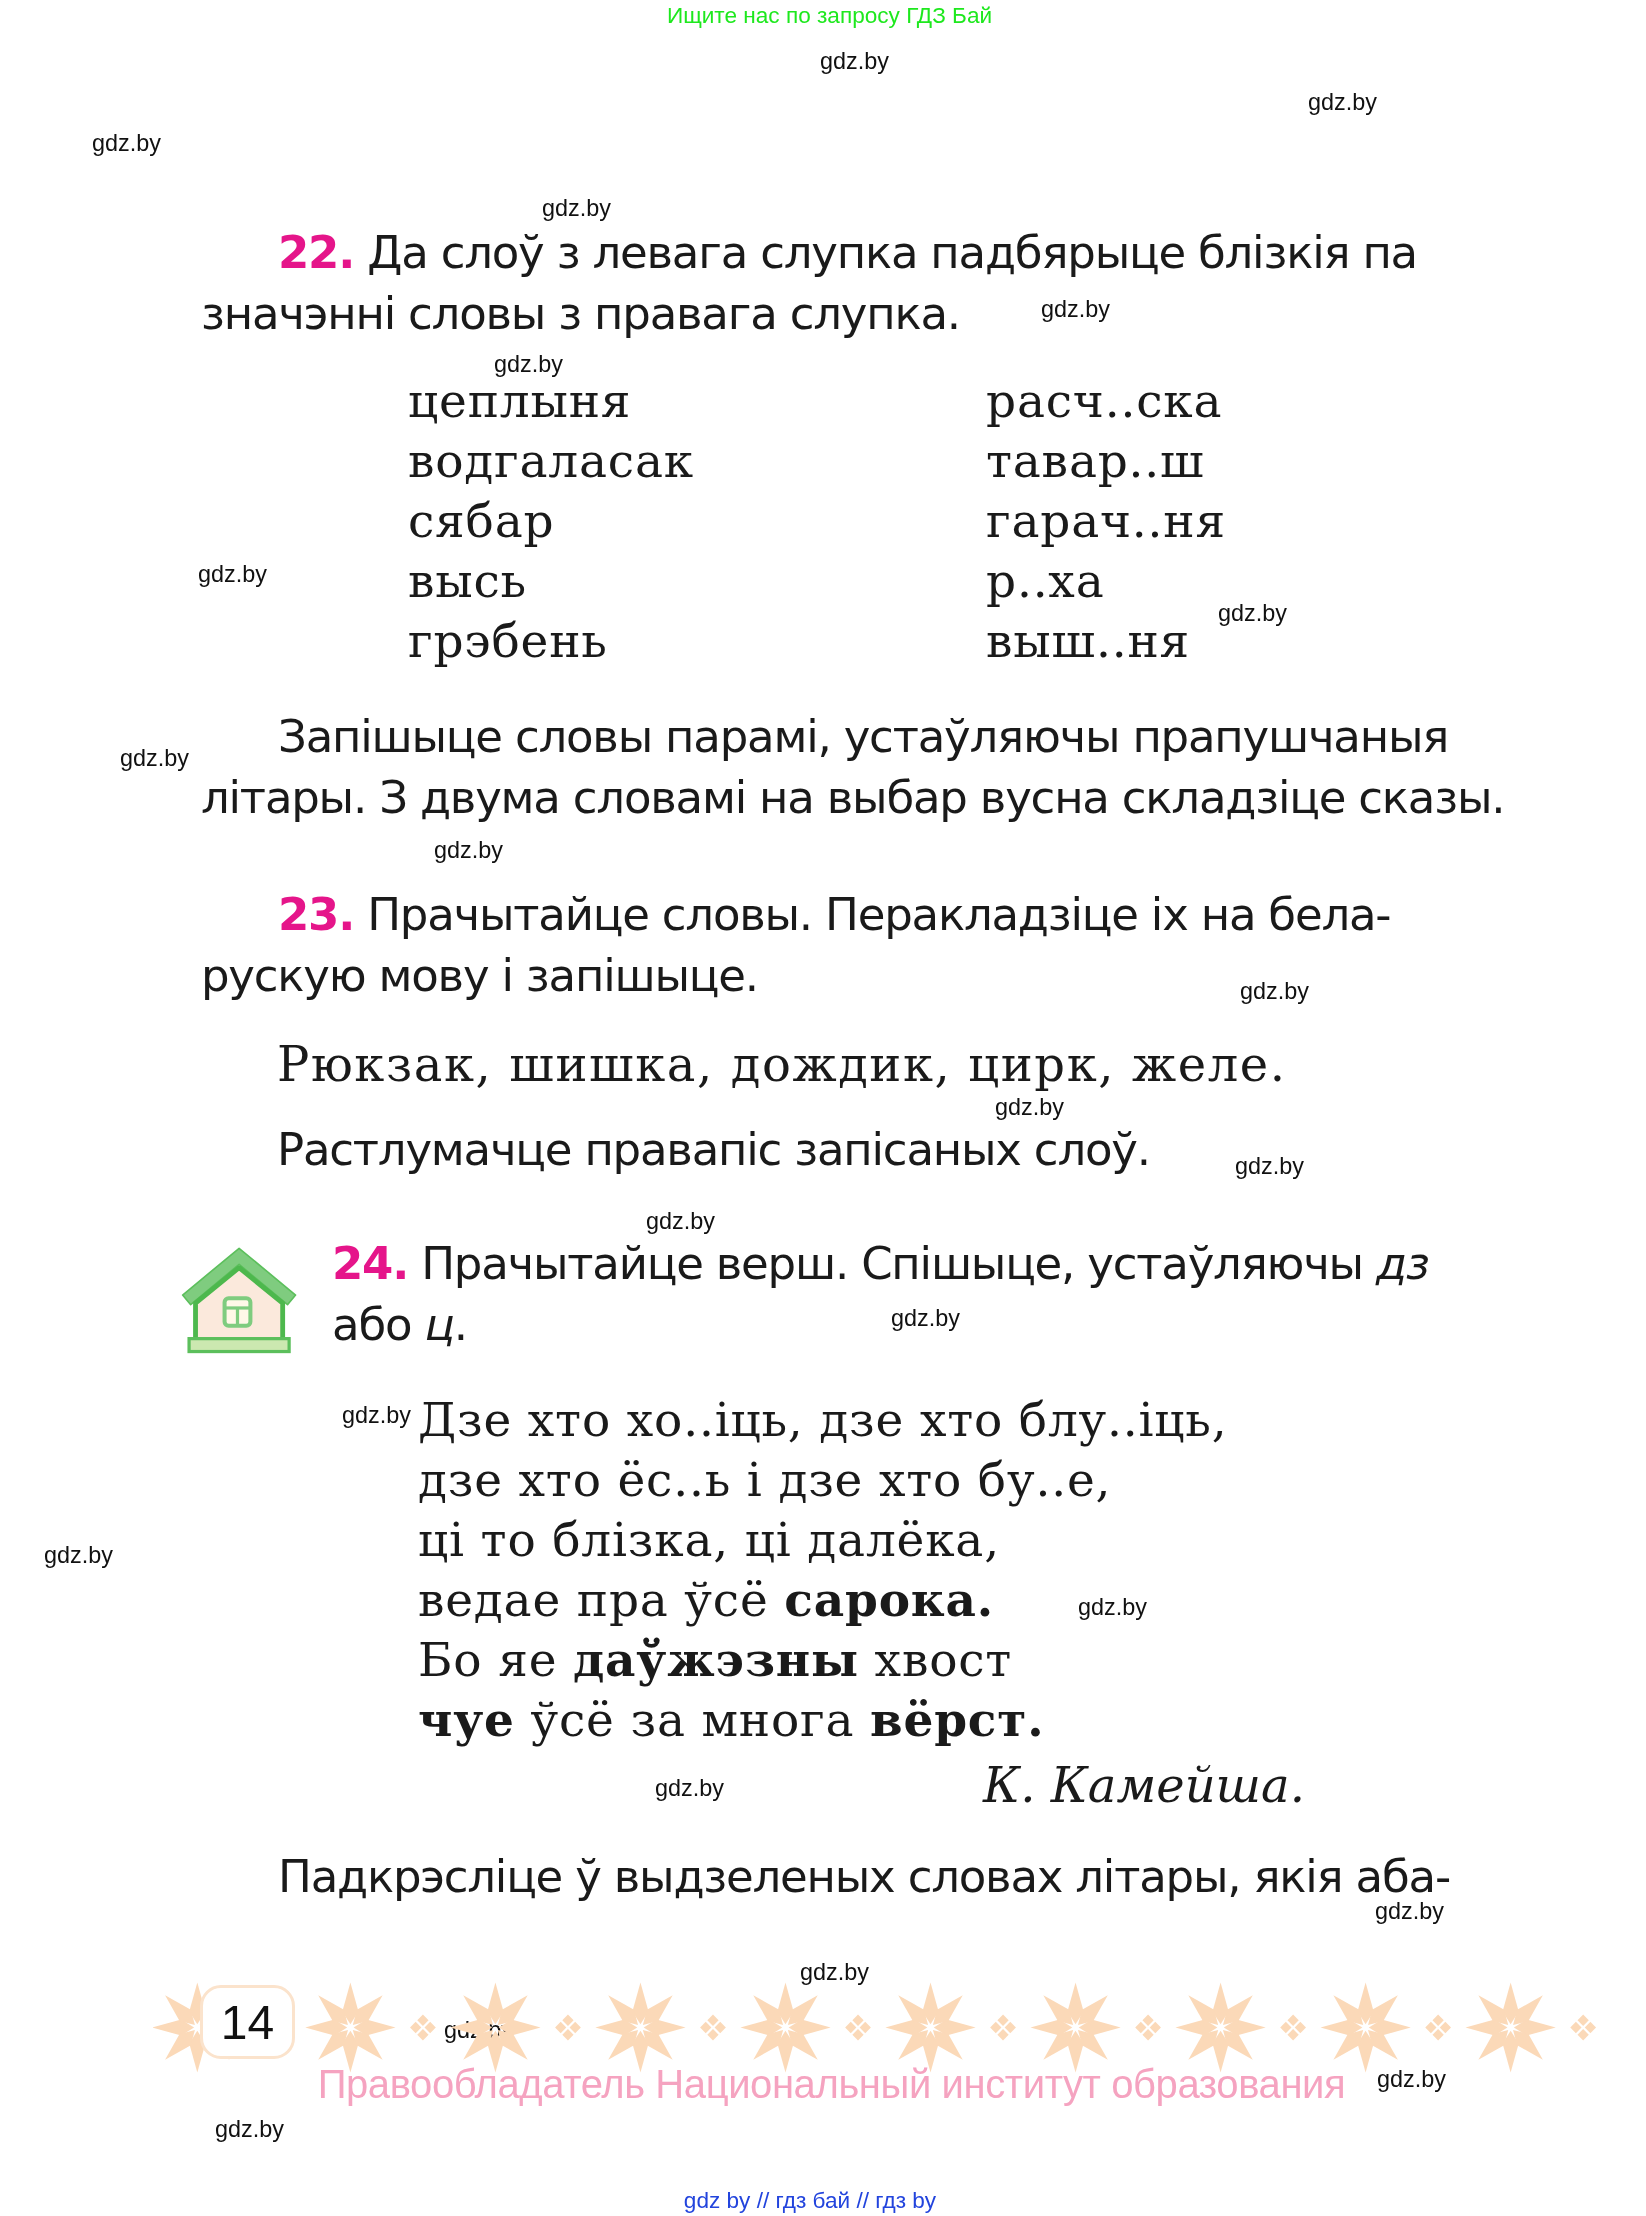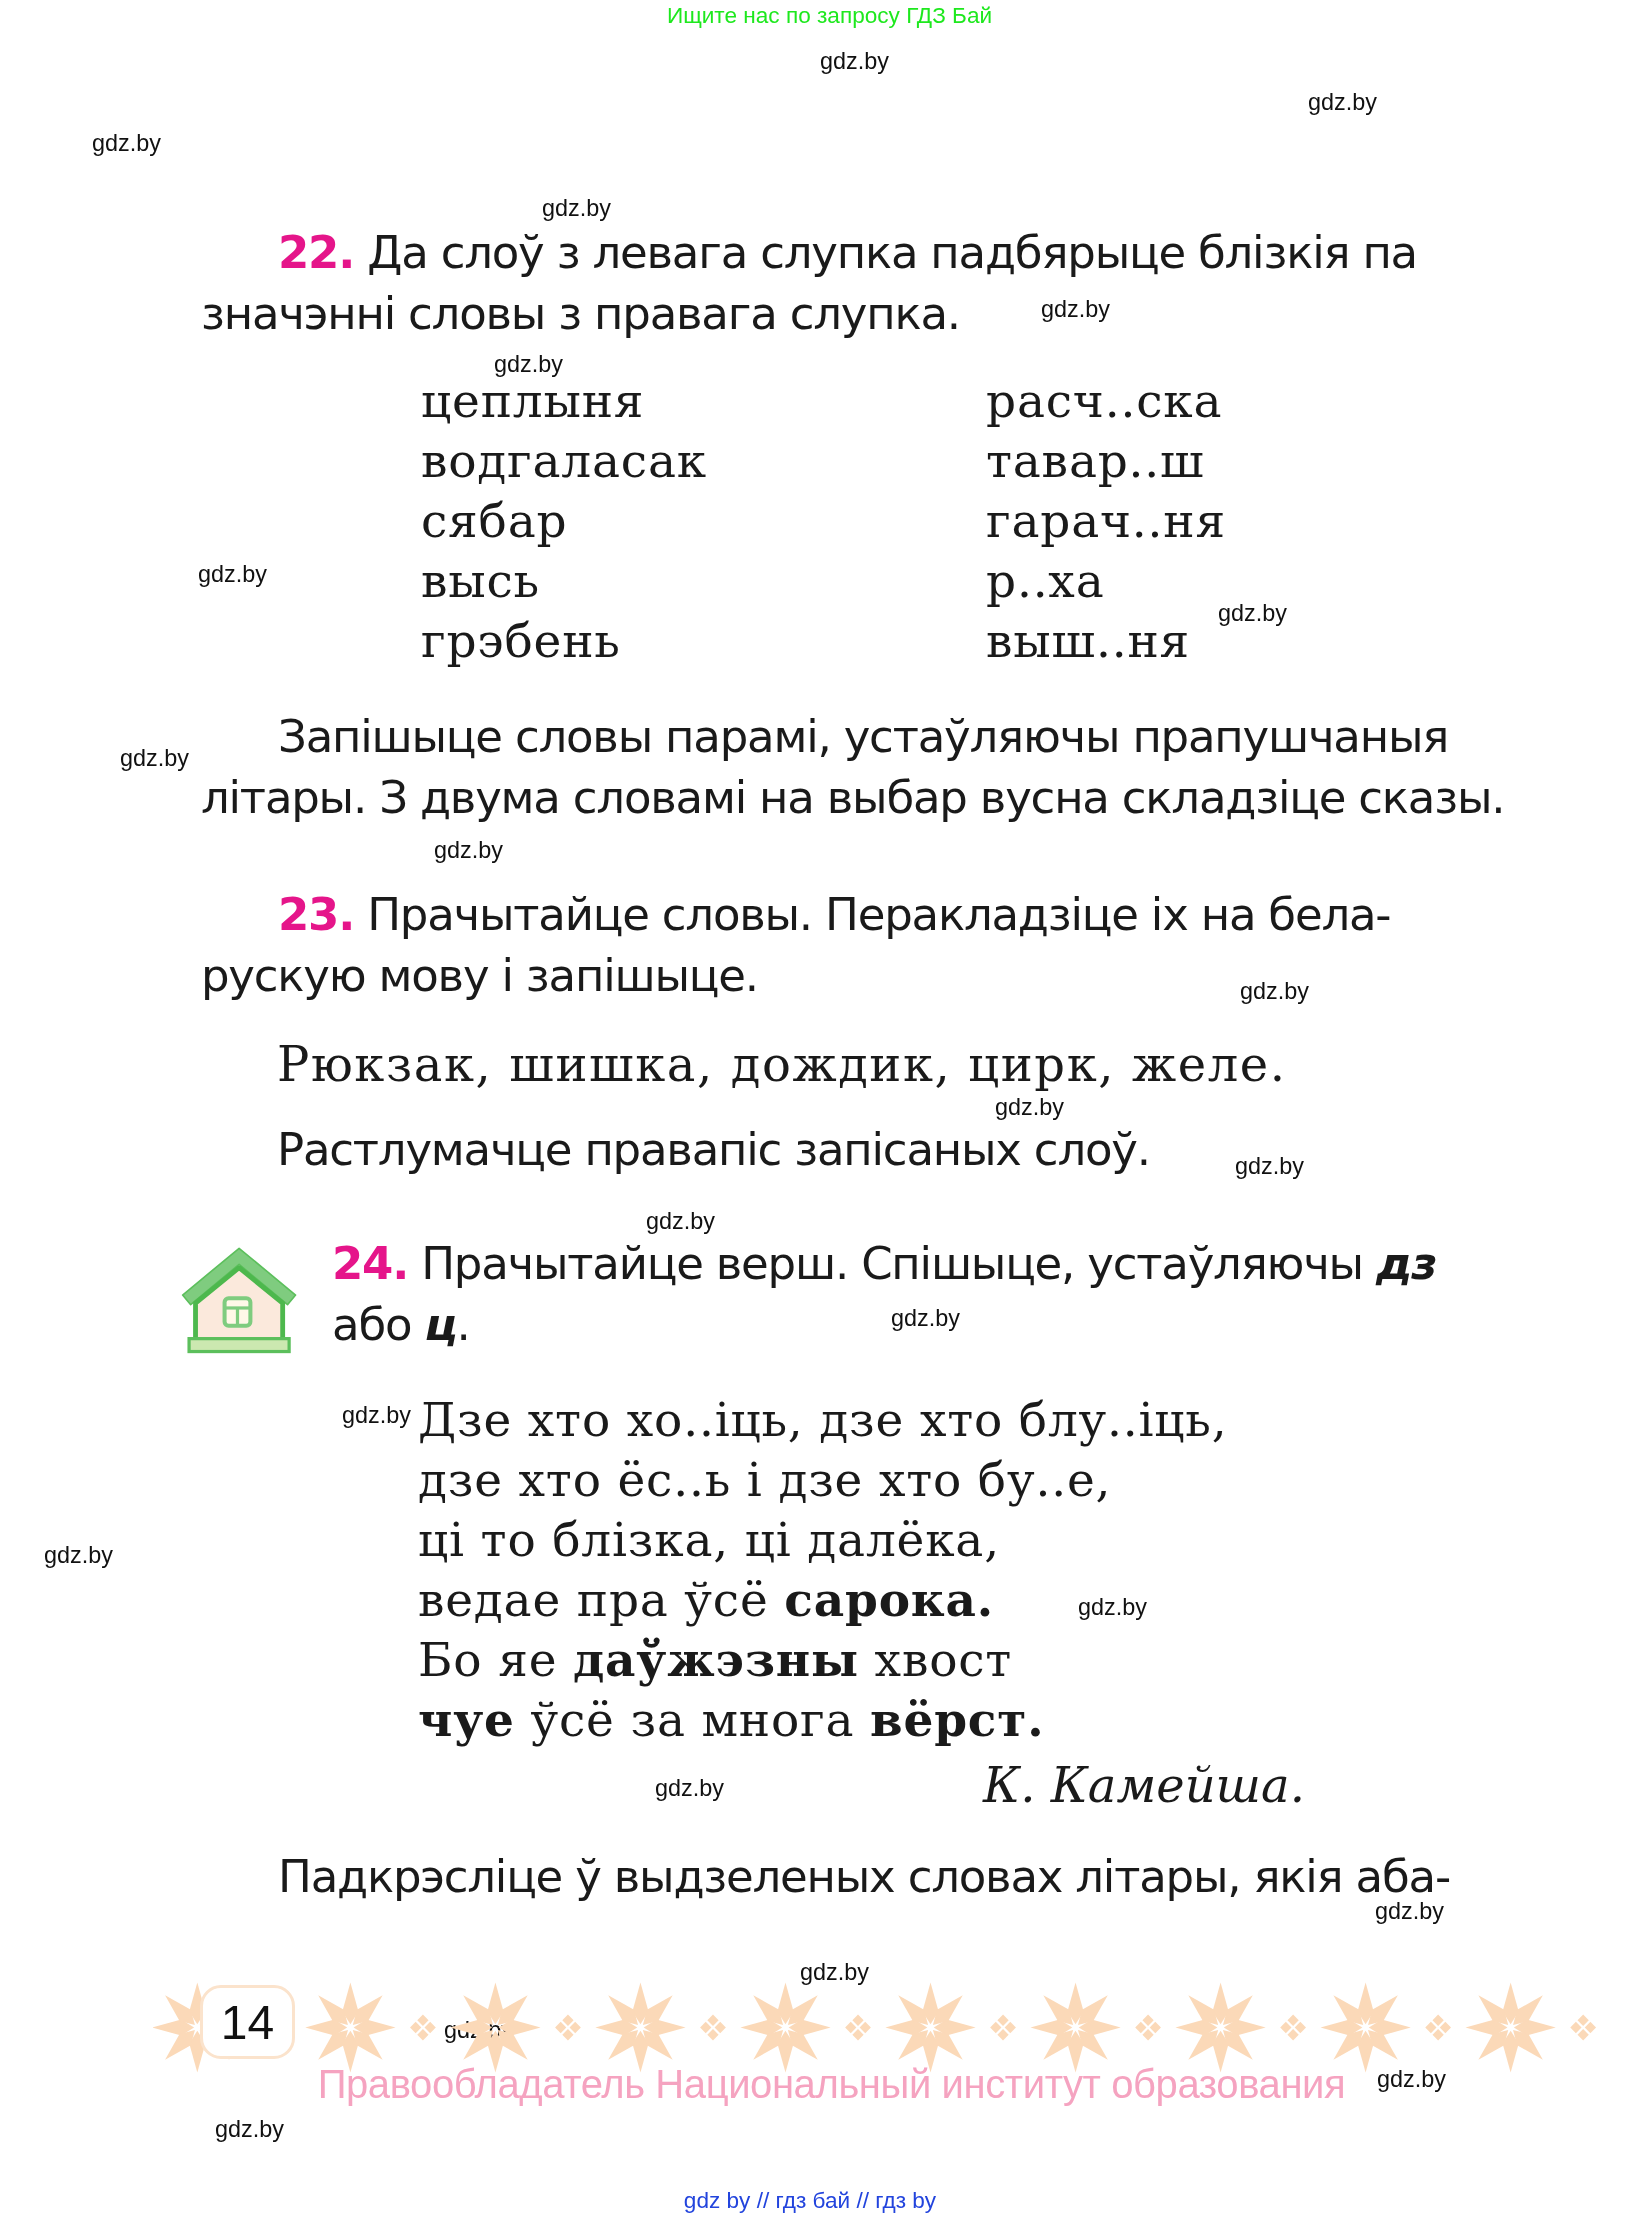--- a/index.html
+++ b/index.html
@@ -14,21 +14,21 @@
   .para .ind { display: inline-block; width: 77px; }
   .num { color: #e5158a; font-weight: bold; }
   .serif { font-family: "DejaVu Serif", serif; font-size: 47px; line-height: 60px; color: #1a1a1a; letter-spacing: 0.8px; }
   .words-col { position: absolute; top: 371px; }
   .words-col div { height: 60px; }
   .poem { position: absolute; left: 418px; top: 1390px; }
   .poem div { height: 60px; white-space: nowrap; }
   .poem b { font-weight: bold; }
   .author { position: absolute; left: 983px; top: 1757px; font-family: "DejaVu Serif", serif;
             font-style: italic; font-size: 48px; color: #1a1a1a; }
-  .bi { font-weight: bold; font-style: italic; margin-top: 40px; }
+  .bi { font-weight: normal; font-style: italic; margin-top: 40px; }
   .ornament { position: absolute; left: 153px; top: 1979px; width: 1493px; height: 97px; }
   .page-num-box { position: absolute; left: 200px; top: 1985px; width: 95px; height: 74px;
                   border: 3.2px solid #fbe3cc; border-radius: 21px; background: #fff;
                   font-family: "Liberation Sans", sans-serif; font-size: 48px; color: #111;
                   display: flex; align-items: center; justify-content: center; box-sizing: border-box; }
   .copyright { position: absolute; left: 8px; width: 1647px; top: 2062px; text-align: center;
                font-family: "Liberation Sans", sans-serif; font-size: 40px; color: #f5a3c0; letter-spacing: -0.4px;}
   .footer-links { position: absolute; left: 0; width: 1620px; top: 2188px; text-align: center;
                   font-family: "Liberation Sans", sans-serif; font-size: 22.6px; color: #2244dd; }
 </style>
@@ -61,21 +61,21 @@
 <div class="wm" style="left:444px;top:2017px">gdz.by</div>
 <div class="wm" style="left:1377px;top:2066px">gdz.by</div>
 <div class="wm" style="left:215px;top:2116px">gdz.by</div>
 
 <section>
   <div class="para" style="top:222px">
     <span class="ind"></span><span class="num">22.</span> <span>Да слоў з левага слупка падбярыце блізкія па</span><br>
     <span>значэнні словы з правага слупка.</span>
   </div>
 
-  <div class="words-col serif" style="left:421px">
+  <div class="words-col serif" style="left:408px">
     <div>цеплыня</div>
     <div>водгаласак</div>
     <div>сябар</div>
     <div>высь</div>
     <div>грэбень</div>
   </div>
   <div class="words-col serif" style="left:986px">
     <div>расч..ска</div>
     <div>тавар..ш</div>
     <div>гарач..ня</div>

